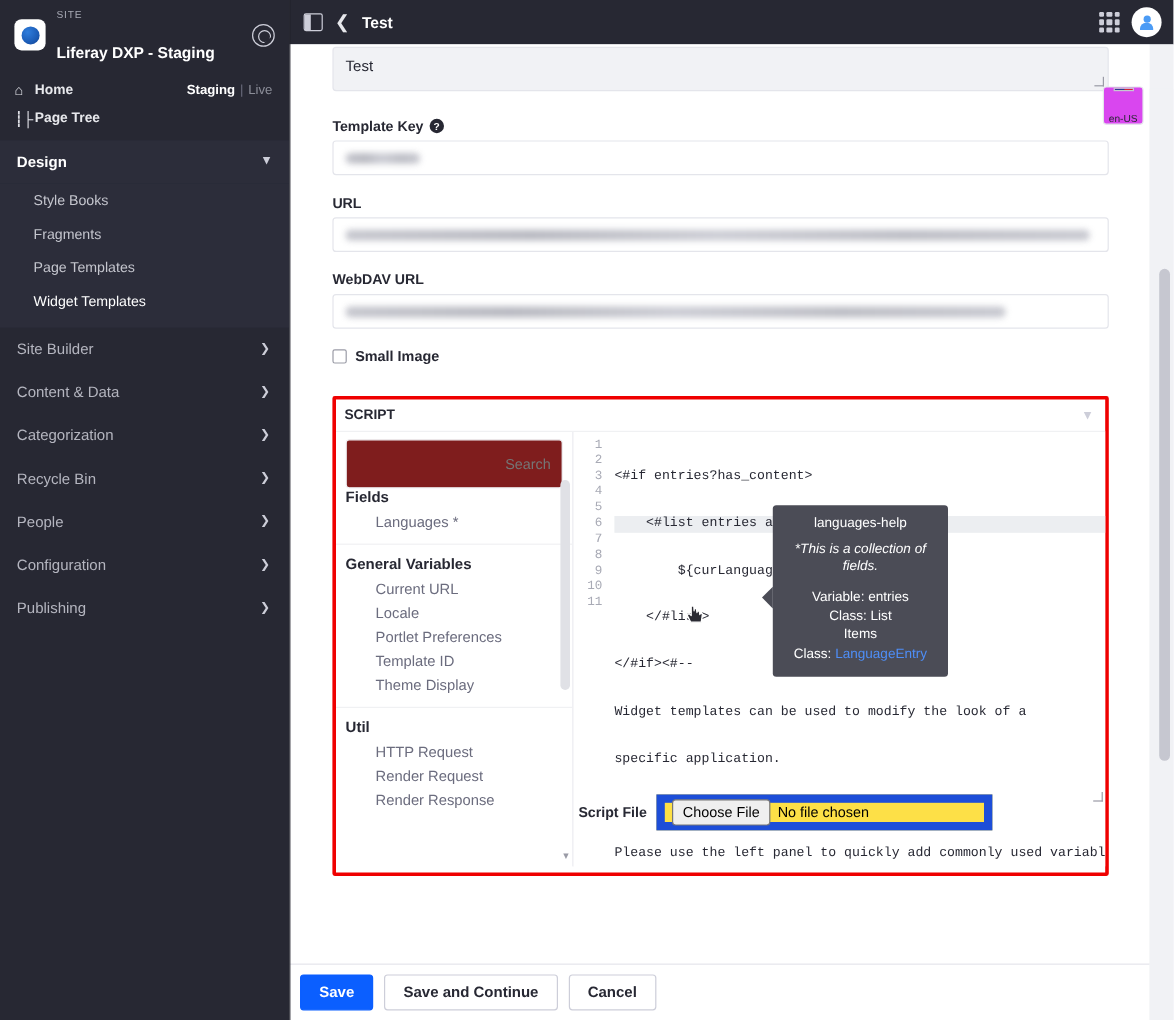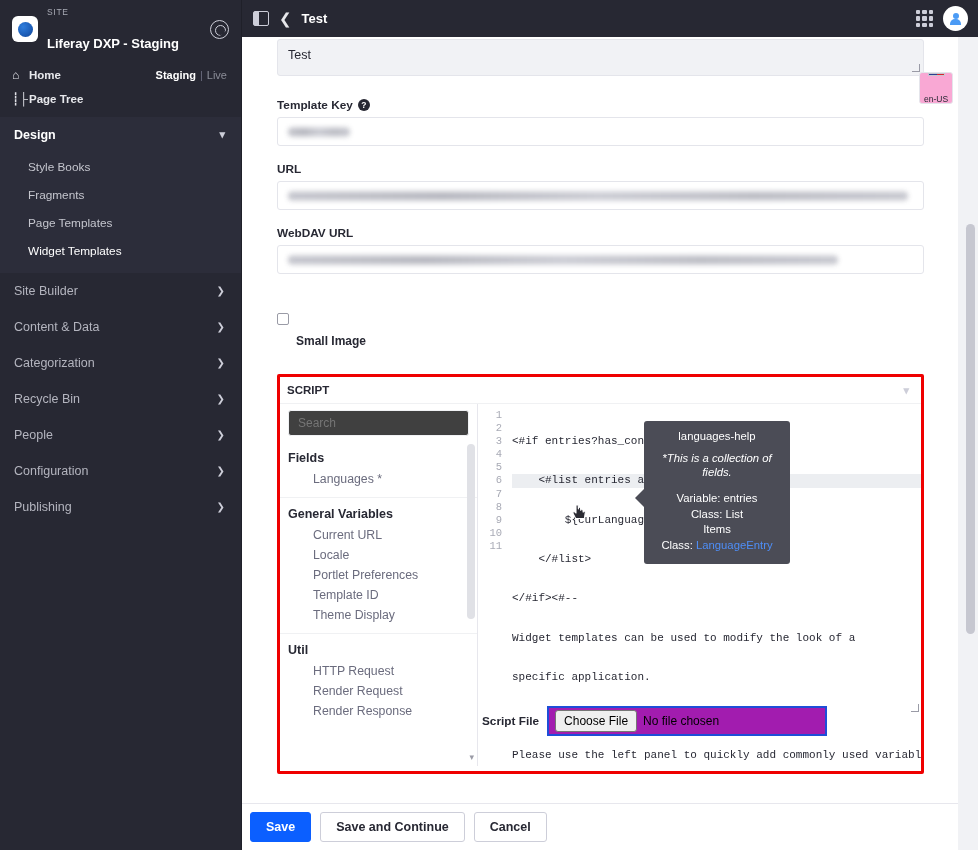--- a/index.html
+++ b/index.html
@@ -122,21 +122,21 @@
     font-size: 12.5px; color: #272833; padding: 8px 10px; position: relative;
     margin-top: 2px;
   }
   .txtarea::after {
     content:""; position:absolute; right: 3px; bottom: 3px; width: 7px; height: 7px;
     border-right: 1px solid #9a9ba6; border-bottom: 1px solid #9a9ba6;
     transform: skewX(-0deg);
   }
   .flagbox {
     position: absolute; right: 5px; top: 33px; width: 34px; height: 32px;
-    background: #f9a8d4; border: 1px solid #e4e5eb; border-radius: 3px;
+    background: #d946ef; border: 1px solid #e4e5eb; border-radius: 3px;
     display:flex; flex-direction: column; align-items:center; justify-content:center; gap:19px;
     cursor: pointer; z-index: 6;
   }
   .flag { width: 17px; height: 11px; position: relative; overflow: hidden; border: .5px solid #c6c7d0;}
   .flag .stripes { position:absolute; inset:0;
     background: repeating-linear-gradient(to bottom, #d8242e 0 1.55px, #fff 1.55px 3.1px); }
   .flag .canton { position:absolute; left:0; top:0; width: 8px; height: 6px; background:#2c3e8f; }
   .flag-txt { font-size: 8.5px; color: #272833; line-height: 1; }
 
   .inputbox {
@@ -146,40 +146,40 @@
   .blur {
     position: absolute; left: 10px; top: 50%; transform: translateY(-50%);
     height: 9px; border-radius: 4px;
     background: linear-gradient(90deg,#c2c3cb,#b4b5bd,#c9cad2,#b9bac2,#c5c6ce);
     filter: blur(2.6px); opacity: .95;
   }
   .field { margin-bottom: 16px; }
 
   .check-row { display: flex; align-items: center; gap: 7px; margin: 4px 0 26px; }
   .cbox { width: 12px; height: 12px; border: 1px solid #9a9ba6; border-radius: 2px; background:#fff; cursor:pointer; }
-  .check-lbl { font-size: 12px; font-weight: 700; color: #272833; margin-top: 44px; }
+  .check-lbl { font-size: 12px; font-weight: 700; color: #272833; }
 
   
   .script-panel {
     border: 3px solid #ef0000; border-radius: 2px; background: #fff;
     position: relative; height: 400px;
   }
   .script-head {
     display:flex; align-items:center; justify-content: space-between;
     padding: 7px 12px 7px 7px; font-size: 11.5px; font-weight: 700; color:#272833;
     border-bottom: 1px solid #f0f1f3; cursor: pointer;
   }
   .script-body { display: flex; height: 362px; position: relative; }
 
   
   .varpanel { width: 198px; flex: 0 0 198px; border-right: 1px solid #e7e7ed; position: relative; background:#fff;}
   .search-wrap { padding: 6px 8px 4px 8px; }
   .search-in {
-    width: 100%; height: 26px; background: #404040; border: 1px solid #f1f2f5; border-radius: 3px;
-    font-size: 12px; color: #8b8d98; padding: 0 9px; font-family: "Liberation Sans", sans-serif;
+    width: 100%; height: 41px; background: #7f1d1d; border: 1px solid #f1f2f5; border-radius: 3px;
+    font-size: 12px; color: #8b8d98; padding: 0 9px; font-family: "Liberation Sans", sans-serif; text-align: right;
   }
   .var-scroll { position: absolute; left:0; right:0; top: 38px; bottom: 0; overflow: hidden; }
   .var-group { border-top: 1px solid #f0f1f3; padding: 6px 0 8px; }
   .var-group:first-child { border-top: none; }
   .var-title { font-size: 12.5px; font-weight: 700; color: #272833; padding: 3px 10px 4px 8px; }
   .var-item { font-size: 12.3px; color: #6b6c7e; padding: 3px 10px 3px 33px; cursor: pointer; }
   .var-sb {
     position: absolute; right: 2px; top: 40px; width: 8px; bottom: 20px;
   }
   .var-sb .thumb { position:absolute; left:0; top: 0; width: 8px; height: 58%;
@@ -204,21 +204,21 @@
   .resize-h {
     position: absolute; right: 2px; bottom: 54px; width: 8px; height: 8px;
     border-right: 1px solid #9a9ba6; border-bottom: 1px solid #9a9ba6;
   }
   .scriptfile-row {
     position: absolute; left: 0; right: 0; bottom: 28px; height: 34px;
     display:flex; align-items:center; gap: 8px; padding-left: 4px;
   }
   .sf-label { font-size: 11.8px; font-weight: 700; color: #272833; }
   .file-field {
-    flex: 1 1 auto; height: 30px; background: #a21caf; border: 2px solid #1d4ed8;
+    flex: 1 1 auto; height: 30px; background: #fde047; border: 7px solid #1d4ed8;
     display:flex; align-items:center; padding: 0 6px; max-width: 280px;
   }
   .choose-btn {
     background: #efefef; border: 1px solid #767676; border-radius: 3px;
     font-size: 12px; color: #000; padding: 3px 8px; cursor: pointer;
     font-family: "Liberation Sans", sans-serif;
   }
   .no-file { font-size: 12px; color: #000; margin-left: 6px; }
 
   

